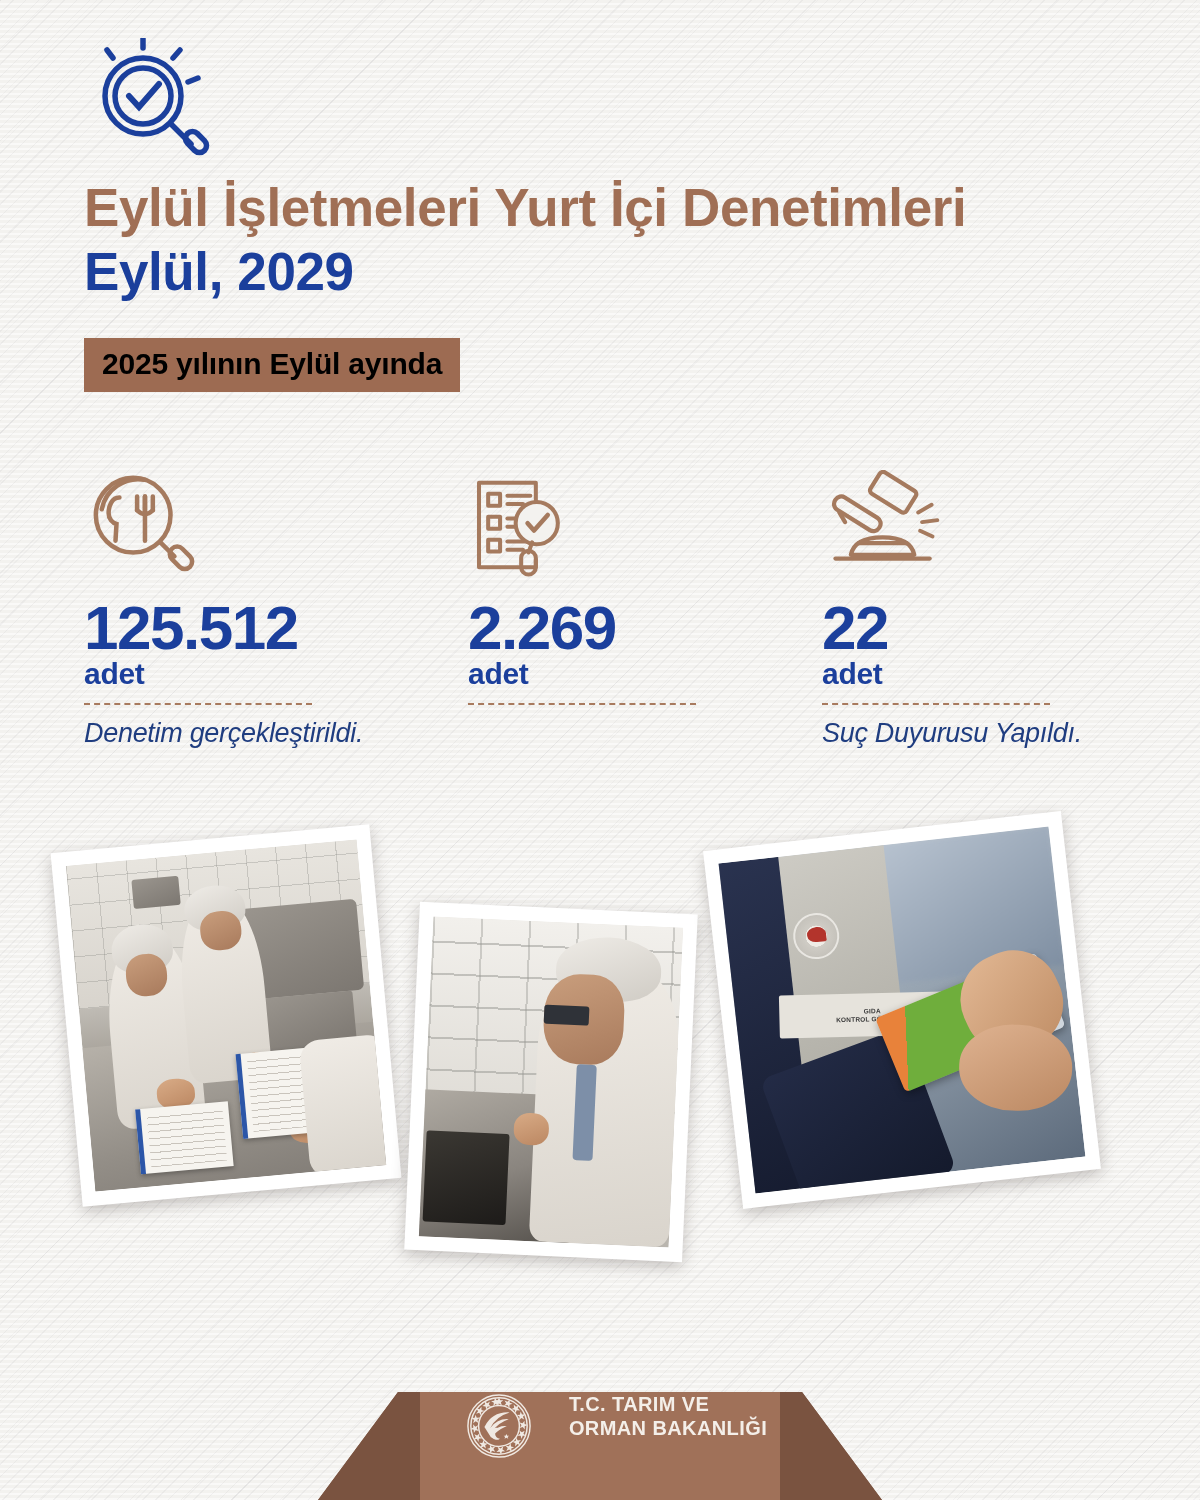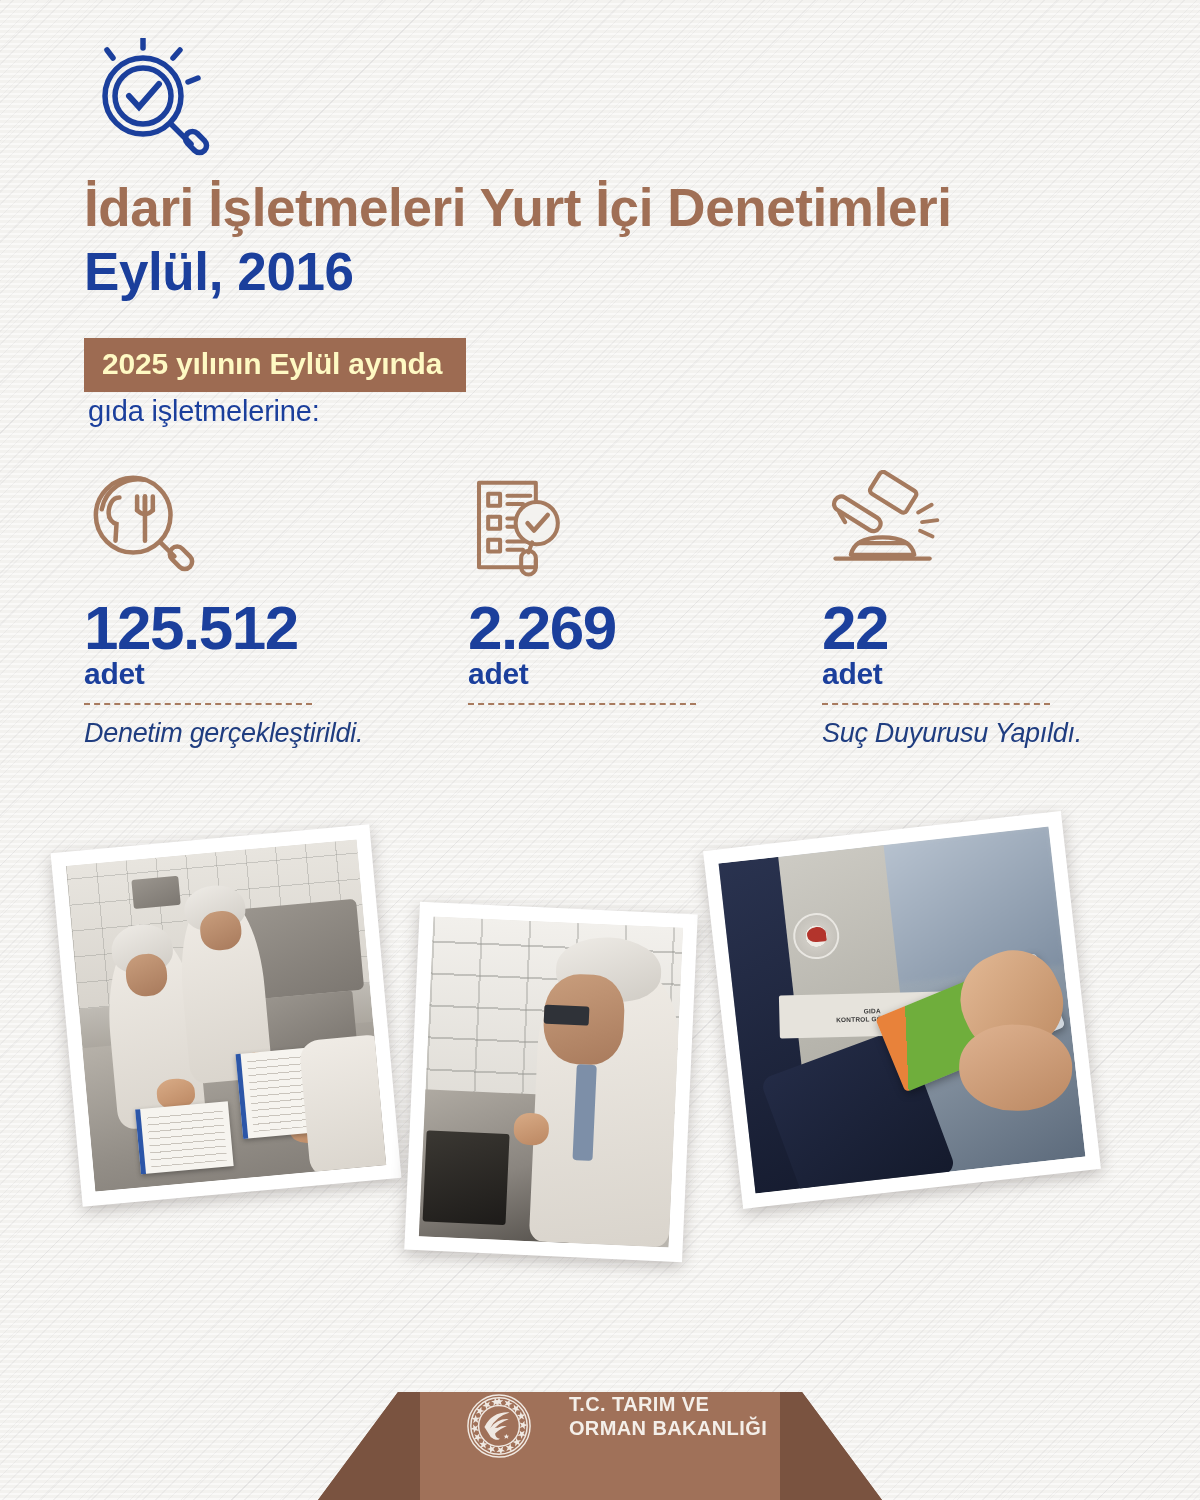--- a/index.html
+++ b/index.html
@@ -29,23 +29,23 @@
     font-size:53px; font-weight:bold; color:#a06f55;
     letter-spacing:-.4px; line-height:1.14; white-space:nowrap;
   }
   .title-sub {
     font-size:53px; font-weight:bold; color:#1b3f9c;
     letter-spacing:-.4px; line-height:1.14; margin-top:4px;
   }
 
   .band {
     position:absolute; left:84px; top:338px;
-    background:#9d6b52; color:#fef9c3;
+    background:#9d6b52; color:#000000;
     font-size:30px; font-weight:bold;
-    padding:9px 24px 11px 18px;
+    padding:9px 18px 11px 18px;
     letter-spacing:-.2px;
   }
   .band-sub {
     position:absolute; left:88px; top:395px;
     font-size:29px; color:#1b3f9c; font-weight:500;
     letter-spacing:-.2px;
   }
 
   
   .stats { position:absolute; left:0; top:470px; width:1079px; height:360px; }
@@ -172,26 +172,25 @@
         <rect x="96" y="97" width="24" height="14" rx="7" transform="rotate(45 108 104)"></rect>
         <line x1="55" y1="10" x2="55" y2="1"></line>
         <line x1="25" y1="20" x2="19" y2="12"></line>
         <line x1="85" y1="20" x2="92" y2="12"></line>
         <line x1="100" y1="44" x2="110" y2="40"></line>
       </g>
     </svg>
   </div>
 
   <div class="title-wrap">
-    <div class="title-main">İdari İşletmeleri Yurt İçi Denetimleri</div>
-    <div class="title-sub">Eylül, 2016</div>
+    <div class="title-main">Eylül İşletmeleri Yurt İçi Denetimleri</div>
+    <div class="title-sub">Eylül, 2029</div>
   </div>
 
   <div class="band">2025 yılının Eylül ayında</div>
-  <div class="band-sub">gıda işletmelerine:</div>
 
   <div class="stats">
 
     <div class="stat c0">
       <div class="stat-icon">
         <svg viewBox="0 0 120 112" width="118" height="110">
           <g fill="none" stroke="#a57a5e" stroke-width="4.6" stroke-linecap="round">
             <circle cx="50" cy="46" r="38"></circle>
             <path d="M62 10 a38 38 0 0 0 -44 30"></path>
             <path d="M36 28 c-8 0 -11 9 -11 16 c0 6 4 10 8 11 l-1 17" stroke-width="4.6"></path>

